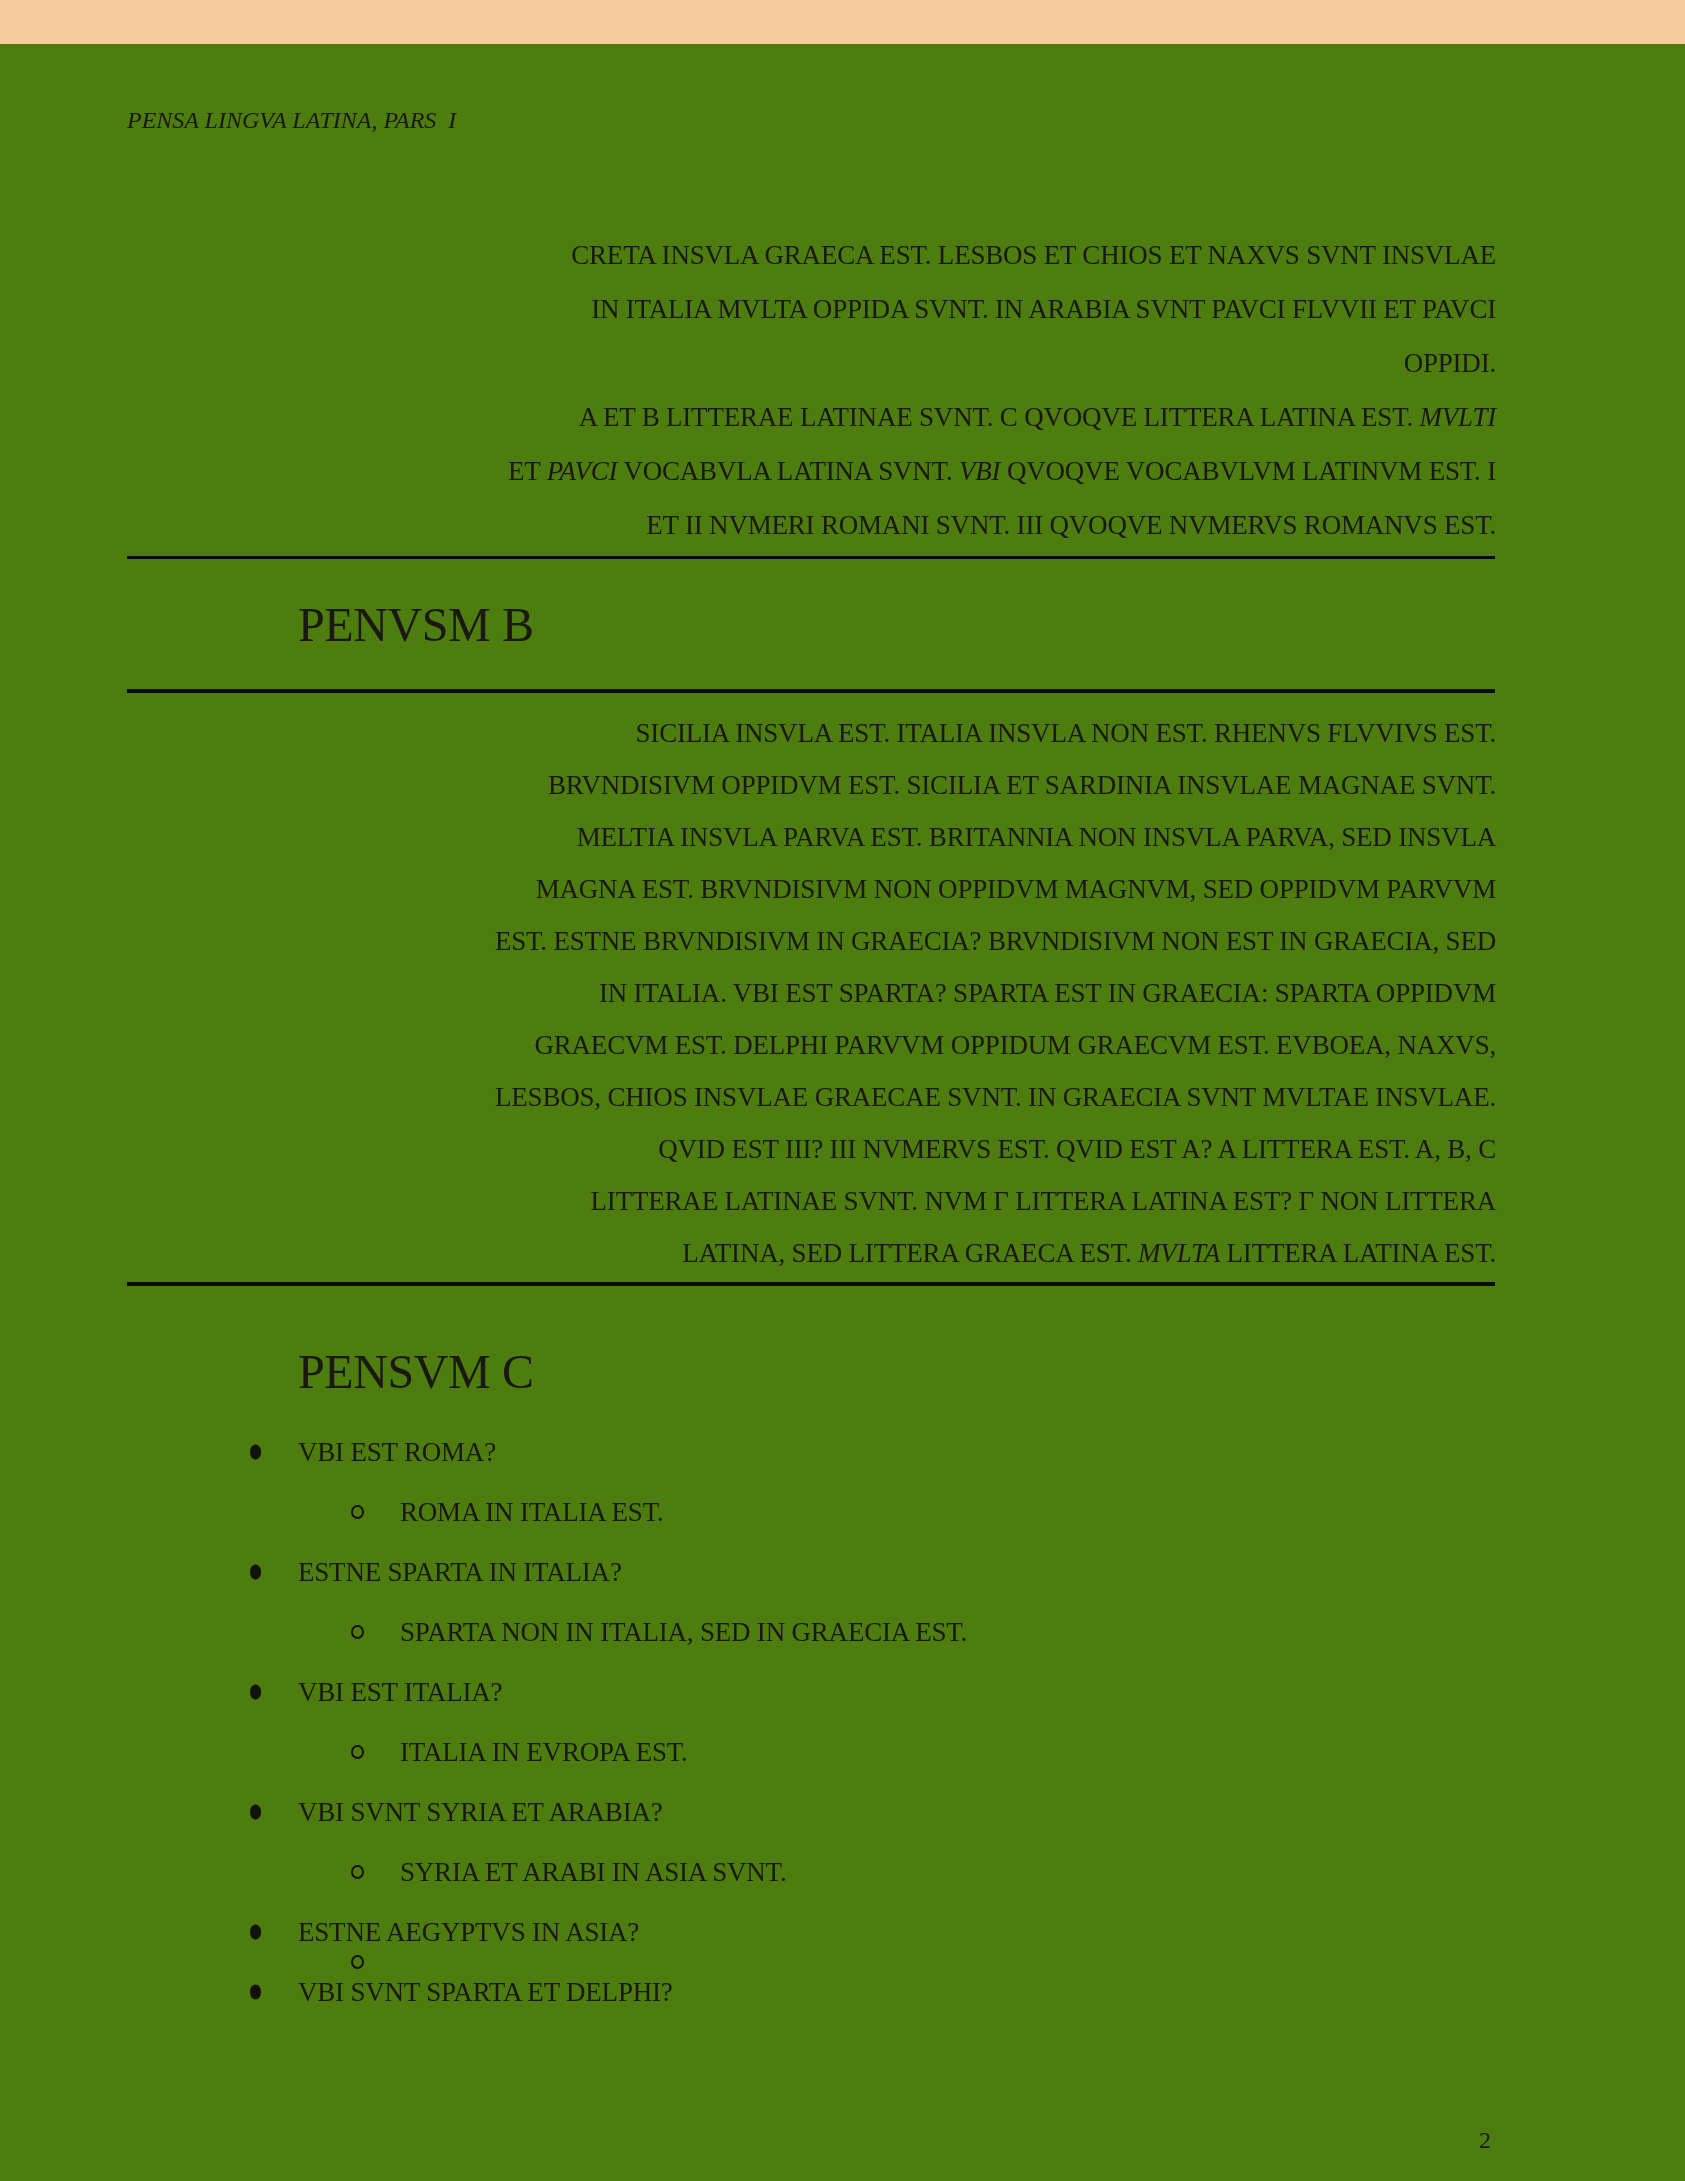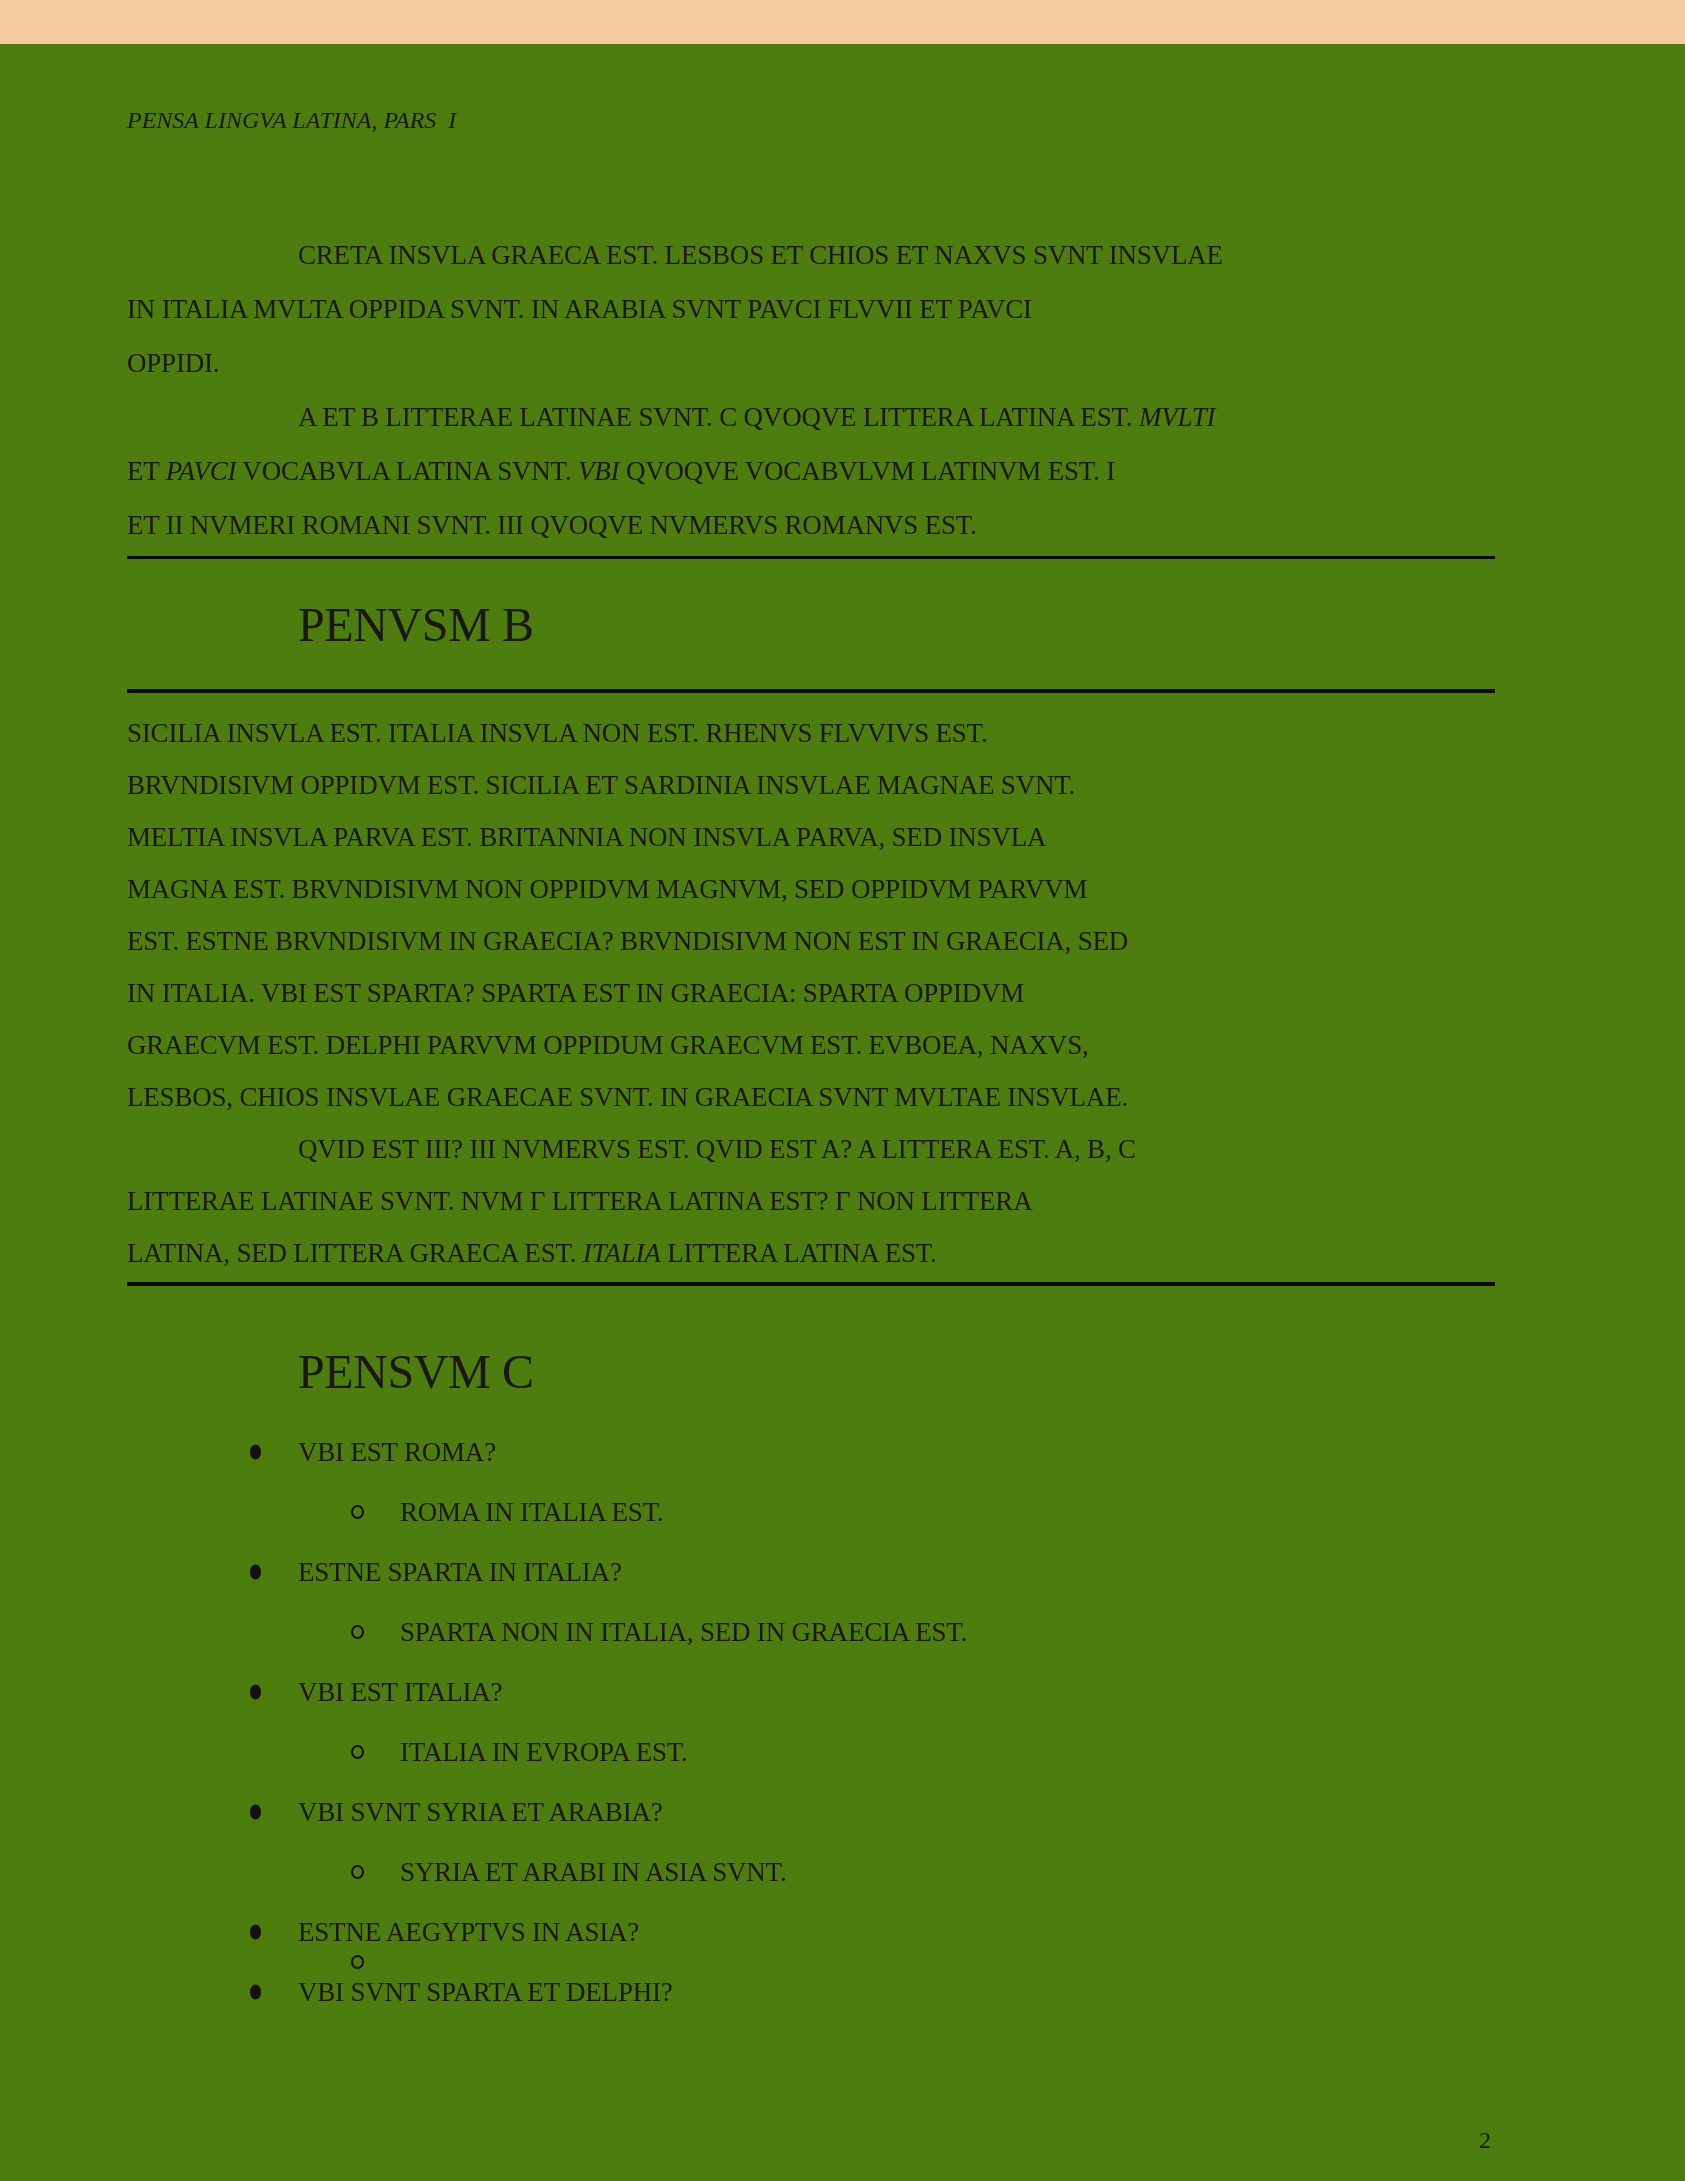--- a/index.html
+++ b/index.html
@@ -12,21 +12,21 @@
     overflow:hidden;
     margin-top:44px;
   }
   .content{position:absolute;left:127px;top:0;width:1369px;}
   .doc-header{
     margin-top:61px;
     font-size:24px;line-height:30px;
     font-style:italic;
     white-space:pre;
   }
-  .para{margin:0;}
+  .para{margin:0;text-align:right;}
   .para-a1{margin-top:93px;}
   .line{
     font-size:27px;line-height:54px;
     white-space:nowrap;
     letter-spacing:-0.2px;
   }
   .indent{padding-left:171px;}
   .it{font-style:italic;}
   .rule{height:3.5px;background:#0d0b09;width:1368px;margin-top:3.5px;}
   .heading{
@@ -98,21 +98,21 @@
       <div class="line">MAGNA EST. BRVNDISIVM NON OPPIDVM MAGNVM, SED OPPIDVM PARVVM</div>
       <div class="line">EST. ESTNE BRVNDISIVM IN GRAECIA? BRVNDISIVM NON EST IN GRAECIA, SED</div>
       <div class="line">IN ITALIA. VBI EST SPARTA? SPARTA EST IN GRAECIA: SPARTA OPPIDVM</div>
       <div class="line">GRAECVM EST. DELPHI PARVVM OPPIDUM GRAECVM EST. EVBOEA, NAXVS,</div>
       <div class="line">LESBOS, CHIOS INSVLAE GRAECAE SVNT. IN GRAECIA SVNT MVLTAE INSVLAE.</div>
     </div>
 
     <div class="para para-b2">
       <div class="line indent"><span>QVID EST III? III NVMERVS EST. QVID EST A? A LITTERA EST. A, B, C</span></div>
       <div class="line"><span>LITTERAE LATINAE SVNT. NVM Γ LITTERA LATINA EST? Γ NON LITTERA</span></div>
-      <div class="line"><span>LATINA, SED LITTERA GRAECA EST. </span><span class="it">ITALIA</span><span> LITTERA LATINA EST.</span></div>
+      <div class="line"><span>LATINA, SED LITTERA GRAECA EST. </span><span class="it">MVLTA</span><span> LITTERA LATINA EST.</span></div>
     </div>
 
     <div class="rule rule-c"></div>
 
     <h2 class="heading heading-c">PENSVM C</h2>
 
     <div class="qa-list">
       <div class="qrow"><span class="dot"></span><span>VBI EST ROMA?</span></div>
       <div class="arow"><span class="ring"></span><span>ROMA IN ITALIA EST.</span></div>
 

